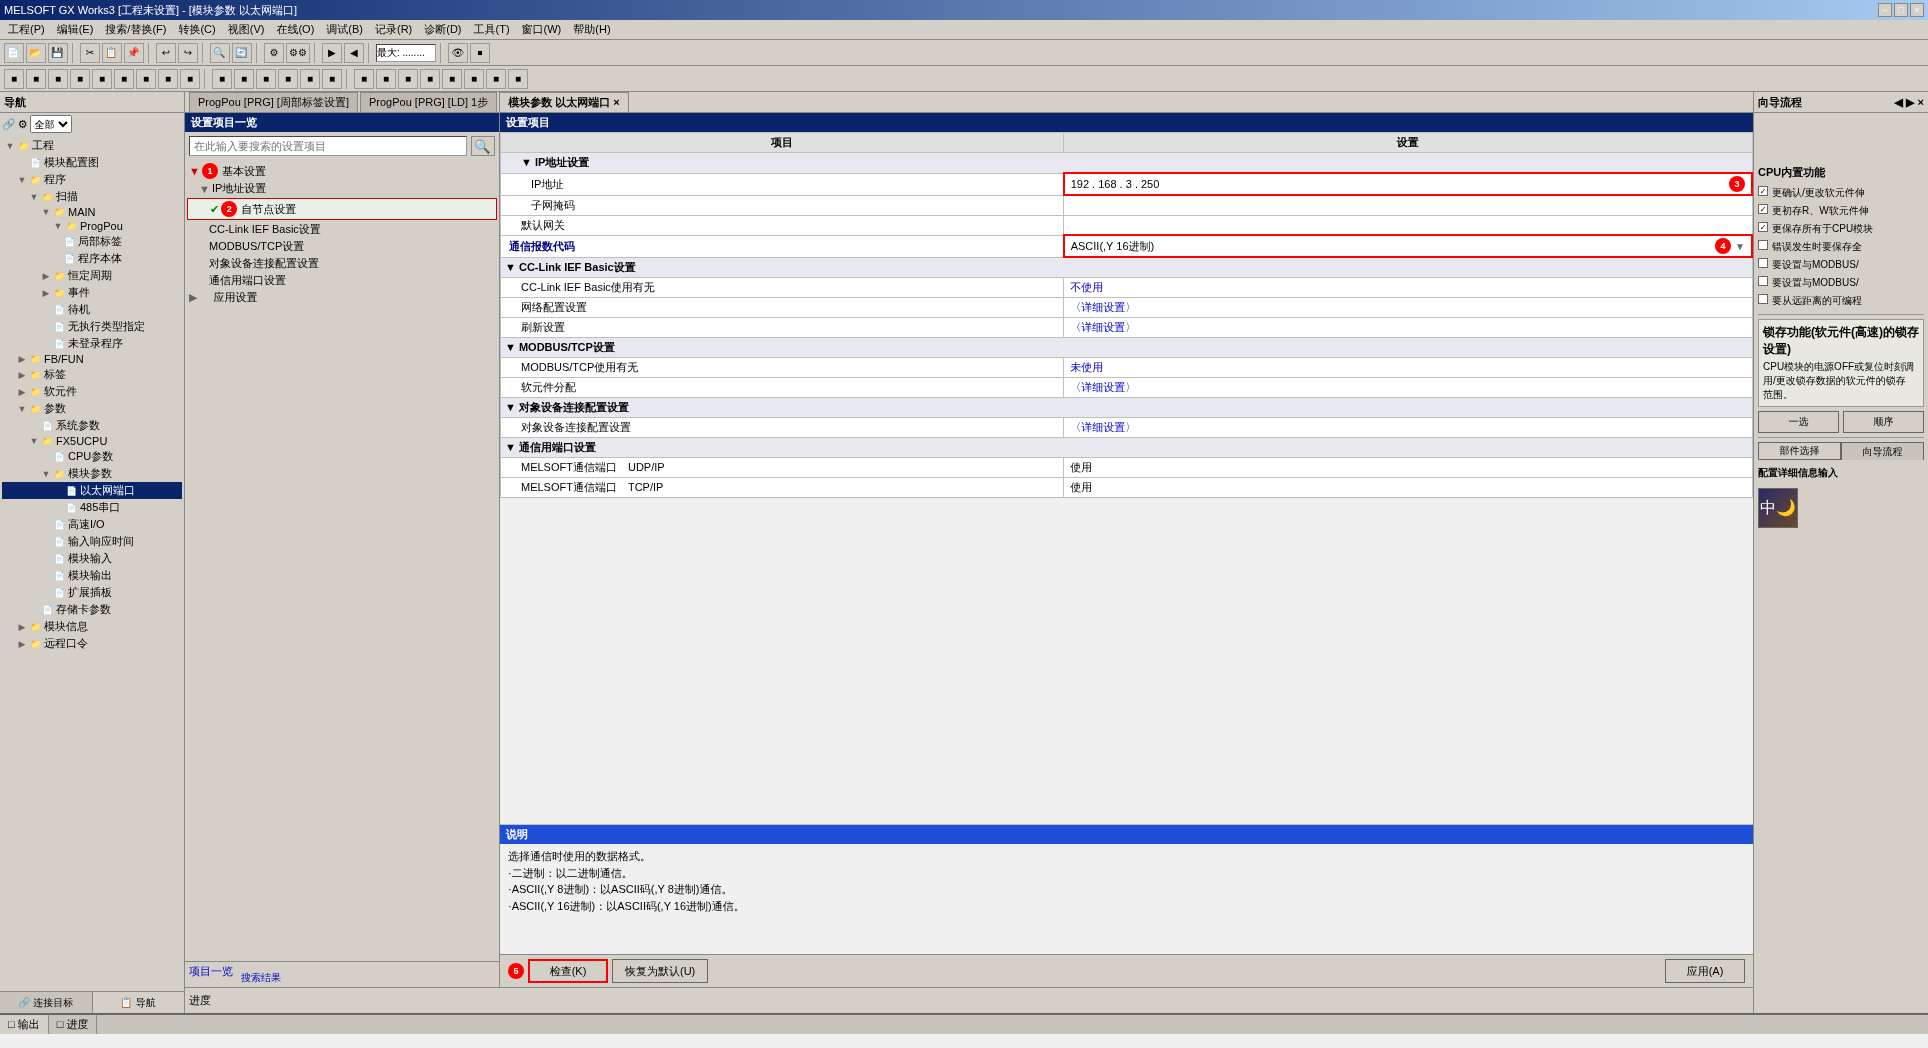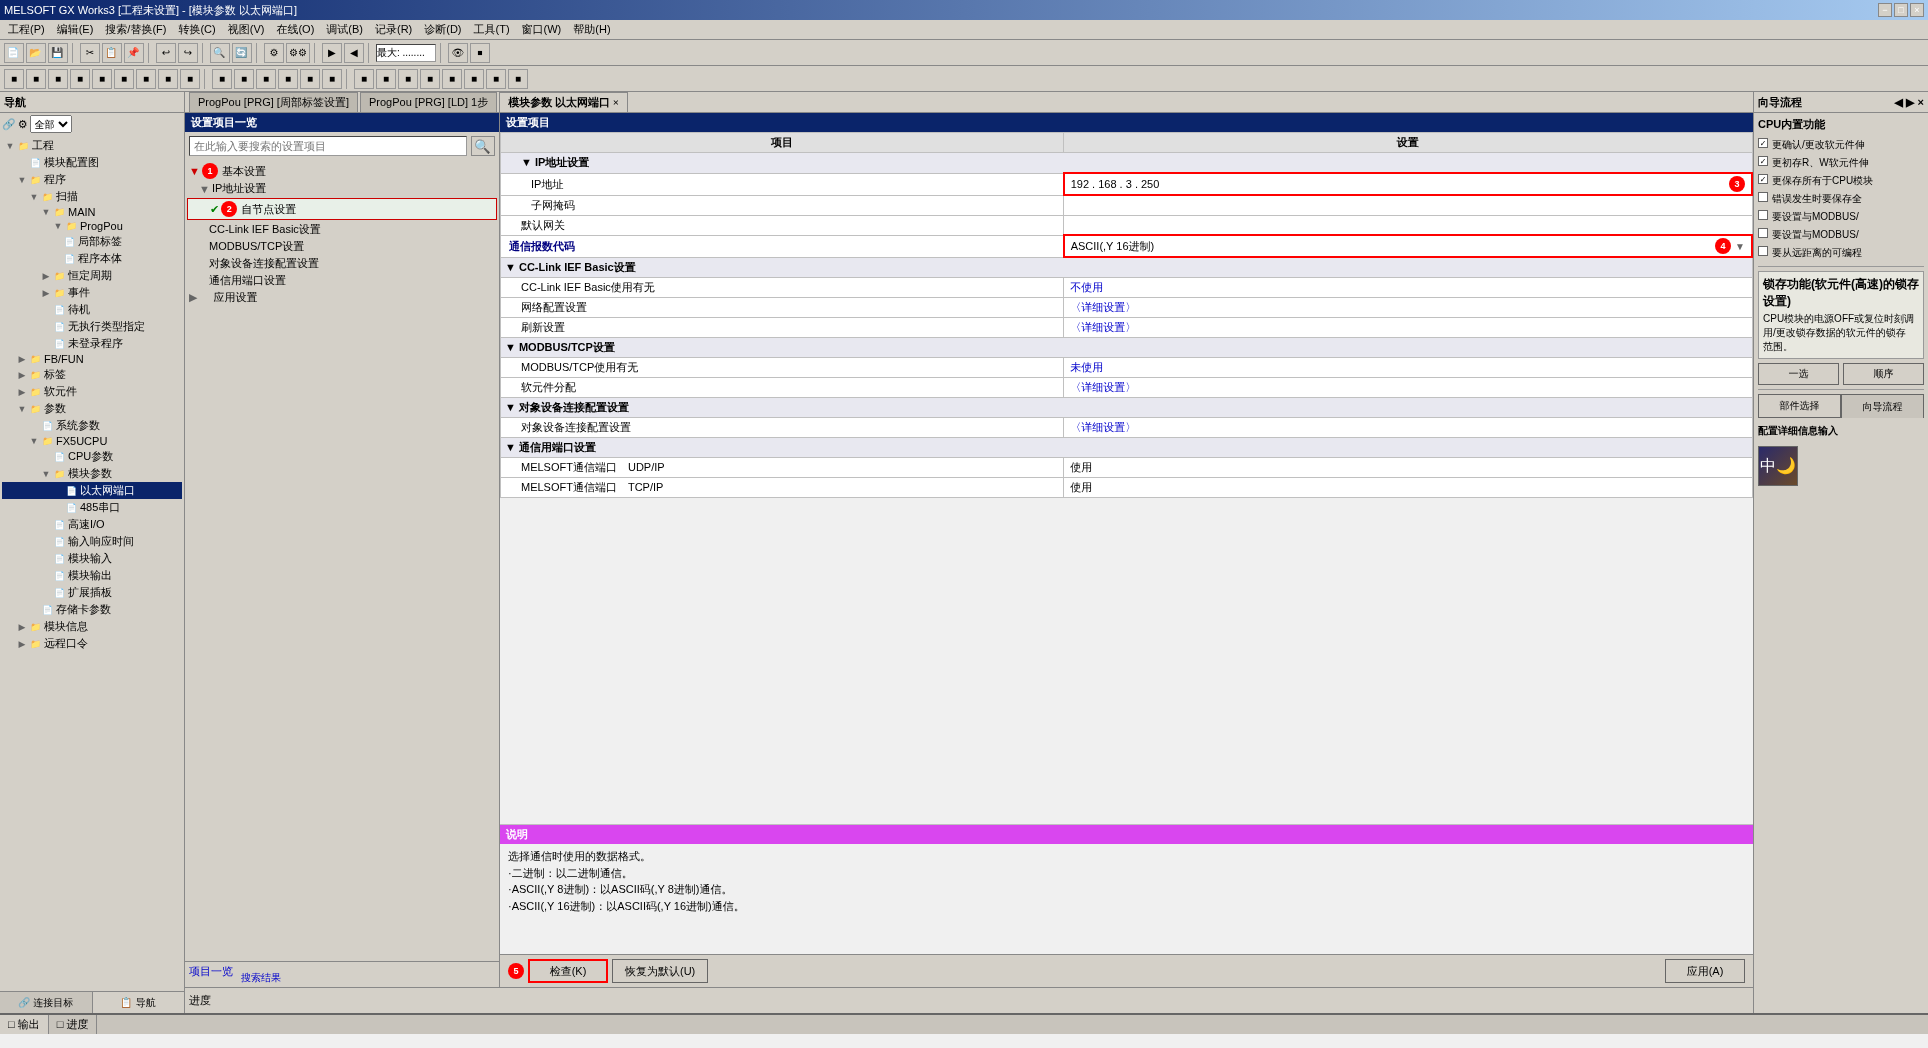--- a/index.html
+++ b/index.html
@@ -51,44 +51,44 @@
     table.prop-table { width: 100%; border-collapse: collapse; }
     table.prop-table th { background: #e0e0e0; border: 1px solid #c0c0c0; padding: 2px 6px; text-align: center; font-size: 11px; font-weight: bold; }
     table.prop-table td { border: 1px solid #c0c0c0; padding: 2px 6px; font-size: 11px; background: #ffffff; }
     table.prop-table td.group-header { background: #e8e8f0; font-weight: bold; padding-left: 4px; }
     table.prop-table td.sub-item { padding-left: 20px; }
     .dropdown-cell { display: flex; align-items: center; justify-content: space-between; }
     .dd-arrow { font-size: 10px; color: #666; }
 
     
     .desc-panel { height: 130px; border-top: 1px solid #c0c0c0; background: #f0f0f0; display: flex; flex-direction: column; }
-    .desc-title { background: #d946ef; color: white; padding: 2px 6px; font-size: 11px; font-weight: bold; }
+    .desc-title { background: #1d4ed8; color: white; padding: 2px 6px; font-size: 11px; font-weight: bold; }
     .desc-content { flex: 1; padding: 4px 8px; font-size: 11px; line-height: 1.5; overflow-y: auto; }
 
     
     .bottom-buttons { background: #d4d0c8; padding: 4px 8px; display: flex; align-items: center; justify-content: space-between; border-top: 1px solid #888; }
     .action-btn { height: 24px; min-width: 80px; background: #d4d0c8; border: 1px solid #666; font-size: 11px; cursor: pointer; padding: 0 12px; }
     .action-btn.red-border-btn { border: 2px solid red; }
 
     
     .progress-bar { background: #d4d0c8; height: 26px; border-top: 1px solid #888; display: flex; align-items: center; padding: 0 4px; }
 
     
     .right-panel { width: 175px; background: #d4d0c8; border-left: 1px solid #888; display: flex; flex-direction: column; }
-    .right-content { flex: 1; padding: 4px; overflow-y: auto; }
+    .right-content { flex: 1; padding: 4px; overflow-y: auto; margin-top: 48px; }
     .right-section-title { font-weight: bold; font-size: 11px; margin-bottom: 4px; }
     .right-item { display: flex; align-items: flex-start; padding: 2px 0; font-size: 10px; gap: 4px; }
     .checkbox-icon { width: 10px; height: 10px; border: 1px solid #666; background: white; display: inline-flex; align-items: center; justify-content: center; flex-shrink: 0; }
     .checkbox-checked::after { content: "✓"; font-size: 8px; color: black; }
     .right-divider { border-top: 1px solid #999; margin: 4px 0; }
     .lock-section { background: #e8e8e0; border: 1px solid #999; padding: 4px; margin: 4px 0; font-size: 10px; }
     .nav-buttons { display: flex; gap: 4px; margin-top: 4px; }
     .nav-btn { flex: 1; height: 22px; background: #d4d0c8; border: 1px solid #666; font-size: 10px; cursor: pointer; }
     .tab-switch { display: flex; margin-top: 4px; }
-    .tab-sw-btn { flex: 1; height: 24px; background: #d4d0c8; border: 1px solid #666; font-size: 10px; cursor: pointer; text-align: center; }
+    .tab-sw-btn { flex: 1; height: 18px; background: #d4d0c8; border: 1px solid #666; font-size: 10px; cursor: pointer; text-align: center; }
     .tab-sw-btn.active { background: #c8c4bc; border-bottom: none; }
     .bottom-tabs { display: flex; background: #c8c4bc; }
     .bottom-tab { padding: 2px 8px; font-size: 11px; cursor: pointer; border-right: 1px solid #888; }
     .bottom-tab.active { background: #d4d0c8; }
 
     
     .annot-circle { display: inline-flex; align-items: center; justify-content: center; width: 16px; height: 16px; border-radius: 50%; background: red; color: white; font-size: 9px; font-weight: bold; }
 
     .avatar-img { width: 40px; height: 40px; background: linear-gradient(135deg, #2a2a6a, #6a4a2a); border: 1px solid #666; display: flex; align-items: center; justify-content: center; color: white; font-size: 16px; }
   </style>
@@ -174,21 +174,21 @@
   <button class="tb-btn">■</button>
 </div>
 
 <div style="display:flex; background:#d4d0c8; border-bottom:1px solid #888;">
 
   <div style="width:185px; background:#d4d0c8; border-right:1px solid #888; display:flex; align-items:center; padding:0 4px; font-size:11px; font-weight:bold;">导航</div>
 
   <div style="display:flex; align-items:flex-end; flex:1; padding:0 4px;">
     <div class="tab">ProgPou [PRG] [周部标签设置]</div>
     <div class="tab">ProgPou [PRG] [LD] 1步</div>
-    <div class="tab active" style="background:#d4d0c8;font-family:Liberation Serif, serif;">模块参数 以太网端口 ×</div>
+    <div class="tab active" style="background:#d4d0c8;">模块参数 以太网端口 ×</div>
   </div>
 
   <div style="width:175px; background:#d4d0c8; border-left:1px solid #888; display:flex; align-items:center; padding:0 4px; font-size:11px; font-weight:bold; justify-content:space-between;">
     <span>向导流程</span>
     <span style="cursor:pointer;">◀ ▶ ×</span>
   </div>
 </div>
 
 <div style="display:flex; height:calc(1048px - 148px);">
 

